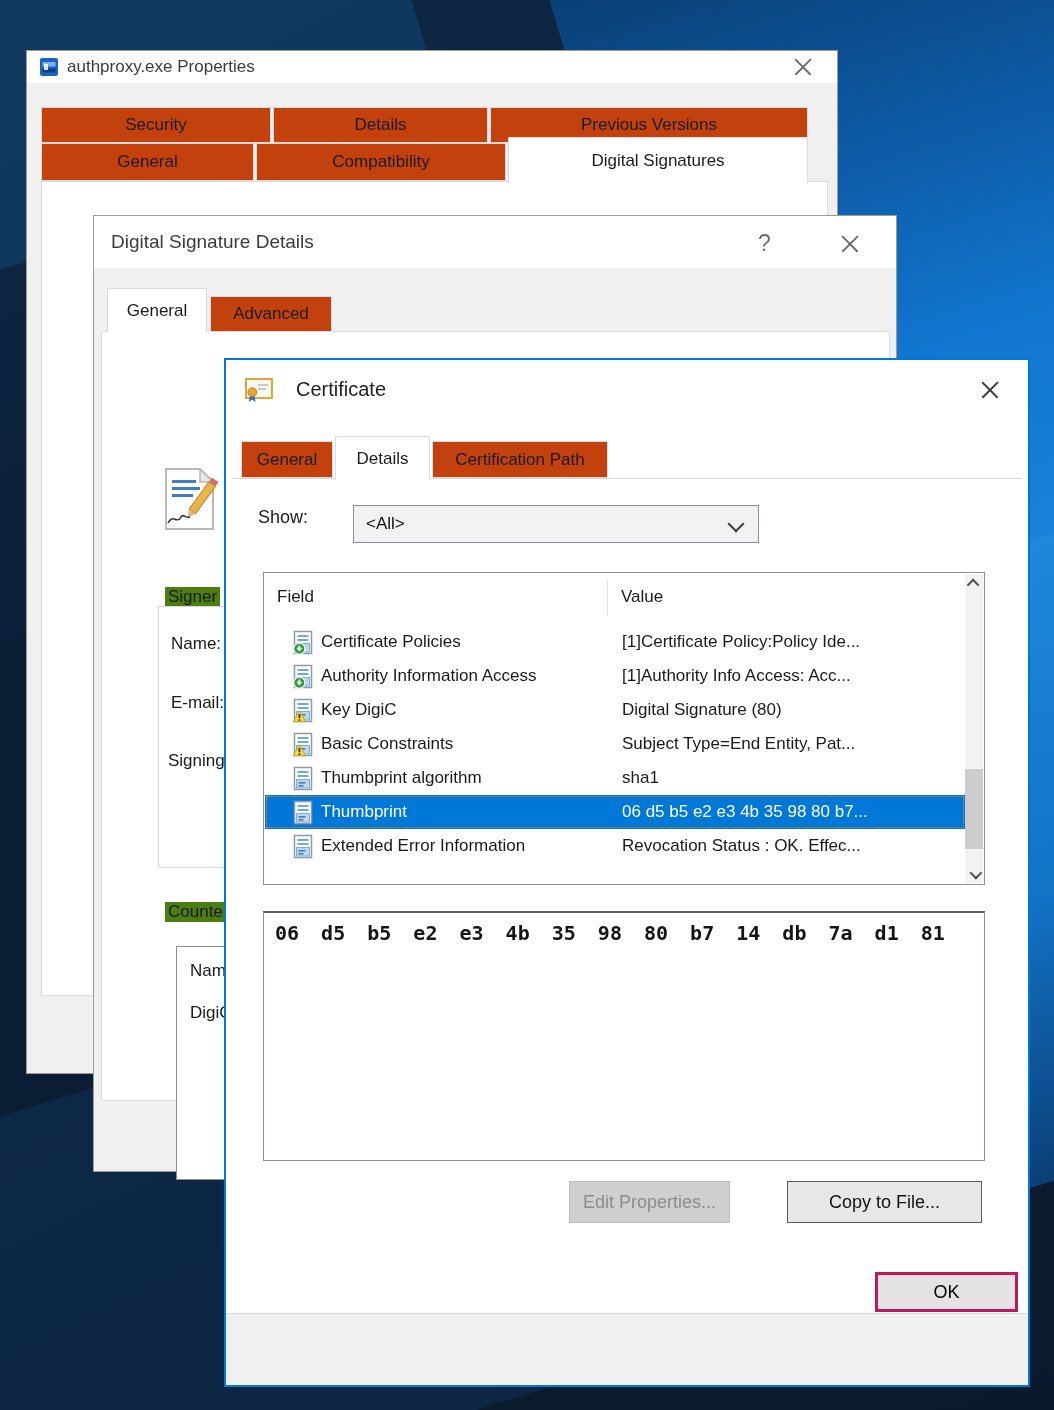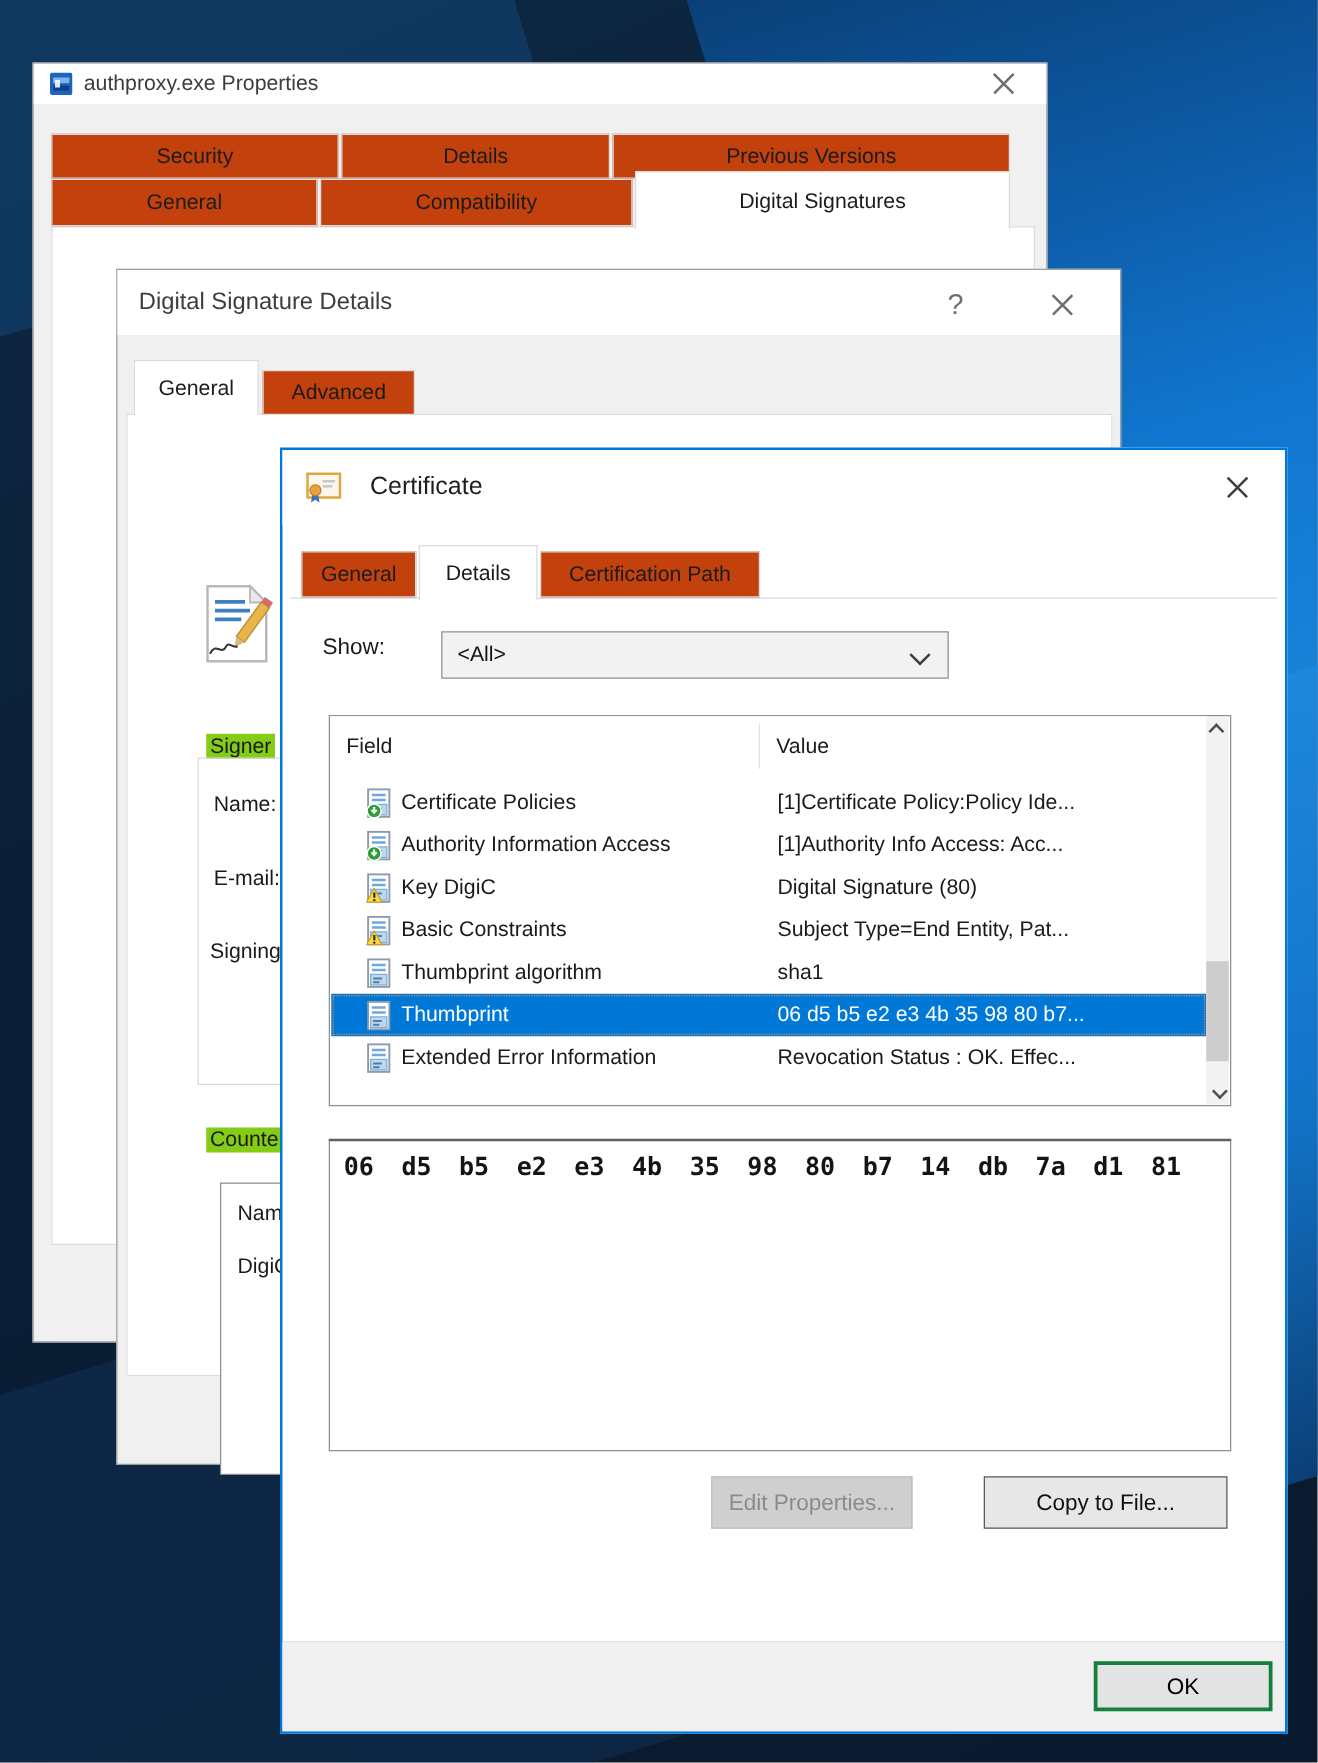--- a/index.html
+++ b/index.html
@@ -59,21 +59,21 @@
   .tabs-c .tab:nth-child(2){left:109px;top:76px;width:95px;height:44px;}
   .tabs-c .tab:nth-child(3){left:206px;top:81px;width:176px;height:37px;}
 
   .page{position:absolute;background:#fff;border:1px solid #dcdcdc;box-sizing:border-box;}
   .page-a{left:14px;top:130px;width:787px;height:815px;}
   .page-b{left:7px;top:115px;width:789px;height:770px;}
   .page-c{left:6px;top:118px;width:790px;height:835px;border:none;border-top:1px solid #d9d9d9;background:#fff;}
 
   .lbl{position:absolute;font-size:17px;color:#1a1a1a;white-space:nowrap;}
   .grp-box{position:absolute;border:1px solid #d9d9d9;box-sizing:border-box;}
-  .grp-lbl{background:#84cc16;padding:0 3px;}
+  .grp-lbl{background:#4d7c0f;padding:0 3px;}
   .cs-box{position:absolute;border:1px solid #8f8f8f;background:#fff;box-sizing:border-box;}
 
   .sig-icon{position:absolute;left:59px;top:135px;}
 
   
   .show-label{left:32px;top:147px;font-size:18px;}
   .select{position:absolute;left:115px;top:145px;width:406px;height:38px;background:#f2f2f2;
           border:1px solid #8a9099;box-sizing:border-box;display:flex;align-items:center;
           padding-left:12px;font-size:17px;color:#111;margin-left:12px;}
   .chev{position:absolute;right:16px;top:12px;width:10px;height:10px;
@@ -106,21 +106,21 @@
           border:1px solid #8a9099;border-top:2px solid #5f5f5f;box-sizing:border-box;
           font-family:"DejaVu Sans Mono","Liberation Mono",monospace;font-size:20px;font-weight:bold;
           color:#141414;word-spacing:10px;padding:8px 0 0 11px;white-space:pre;}
 
   .btn{position:absolute;display:flex;align-items:center;justify-content:center;
        font-size:18px;box-sizing:border-box;white-space:nowrap;cursor:default;}
   .btn-edit{left:343px;top:821px;width:161px;height:42px;background:#cfcfcf;border:1px solid #bdbdbd;color:#8b8b8b;}
   .btn-copy{left:561px;top:821px;width:195px;height:42px;background:#e7e7e7;border:1px solid #5a5a5a;color:#111;}
   .c-separator{position:absolute;left:0;top:953px;width:802px;height:1px;background:#d8d8d8;}
   .c-footer{position:absolute;left:0;top:954px;width:802px;height:71px;background:#f0f0f0;}
-  .btn-ok{left:649px;top:969px;width:143px;height:40px;background:#e3e3e3;border:3px solid #15803d;color:#000;}
+  .btn-ok{left:649px;top:912px;width:143px;height:40px;background:#e3e3e3;border:3px solid #be185d;color:#000;}
 
   .app-icon{position:absolute;left:13px;top:7px;width:18px;height:18px;}
   .cert-icon{position:absolute;left:18px;top:15px;width:30px;height:30px;}
   .win-c .title-text{position:absolute;left:58px;top:18px;}
 </style>
 </head>
 <body>
 
 <div class="beam beam1"></div>
 <div class="beam beam2"></div>

